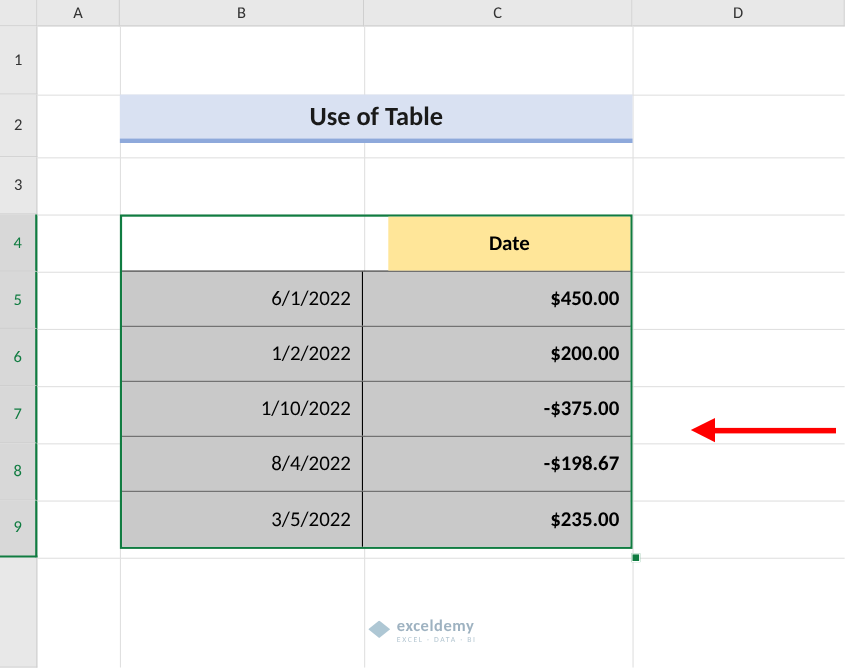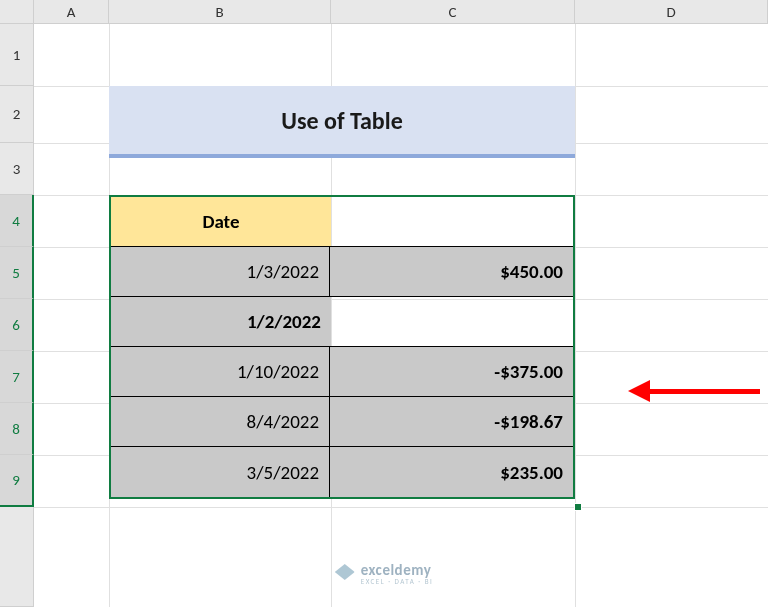--- a/index.html
+++ b/index.html
@@ -95,21 +95,21 @@
       width: 100%;
       height: 1px;
       background: #e0e0e0;
     }
     
     .title-box {
       position: absolute;
       left: 75px;
       top: 62px;
       width: 466px;
-      height: 72px;
+      height: 44px;
       background: #d9e1f2;
       border-bottom: 4px solid #8ea9db;
       display: flex;
       align-items: center;
       justify-content: center;
       font-size: 24px;
       font-weight: bold;
       color: #1a1a1a;
     }
     
@@ -117,20 +117,21 @@
       position: absolute;
       left: 75px;
       top: 171px;
       width: 466px;
       border: 2px solid #107c41;
     }
     .t-row {
       display: flex;
       height: 50px;
       border-bottom: 1px solid #000;
+      justify-content: flex-end;
     }
     .t-row:last-child { border-bottom: none; }
     .t-cell {
       display: flex;
       align-items: center;
       padding: 0 10px;
       font-size: 19px;
       color: #000;
       border-right: 1px solid #000;
     }
@@ -240,25 +241,26 @@
       <div class="gridline-h" style="top:431px"></div>
       <div class="gridline-h" style="top:483px"></div>
 
       <div class="title-box">Use of Table</div>
 
       <div class="data-table">
         <div class="t-row hdr-row">
           <div class="t-cell col-b">Date</div>
         </div>
         <div class="t-row body-row">
-          <div class="t-cell col-b">1/3/2022</div>
+          <div class="t-cell col-b">6/1/2022</div>
           <div class="t-cell col-c">$450.00</div>
         </div>
         <div class="t-row body-row">
           <div class="t-cell col-b">1/2/2022</div>
+          <div class="t-cell col-c">$200.00</div>
         </div>
         <div class="t-row body-row">
           <div class="t-cell col-b">1/10/2022</div>
           <div class="t-cell col-c">-$375.00</div>
         </div>
         <div class="t-row body-row">
           <div class="t-cell col-b">8/4/2022</div>
           <div class="t-cell col-c">-$198.67</div>
         </div>
         <div class="t-row body-row">

